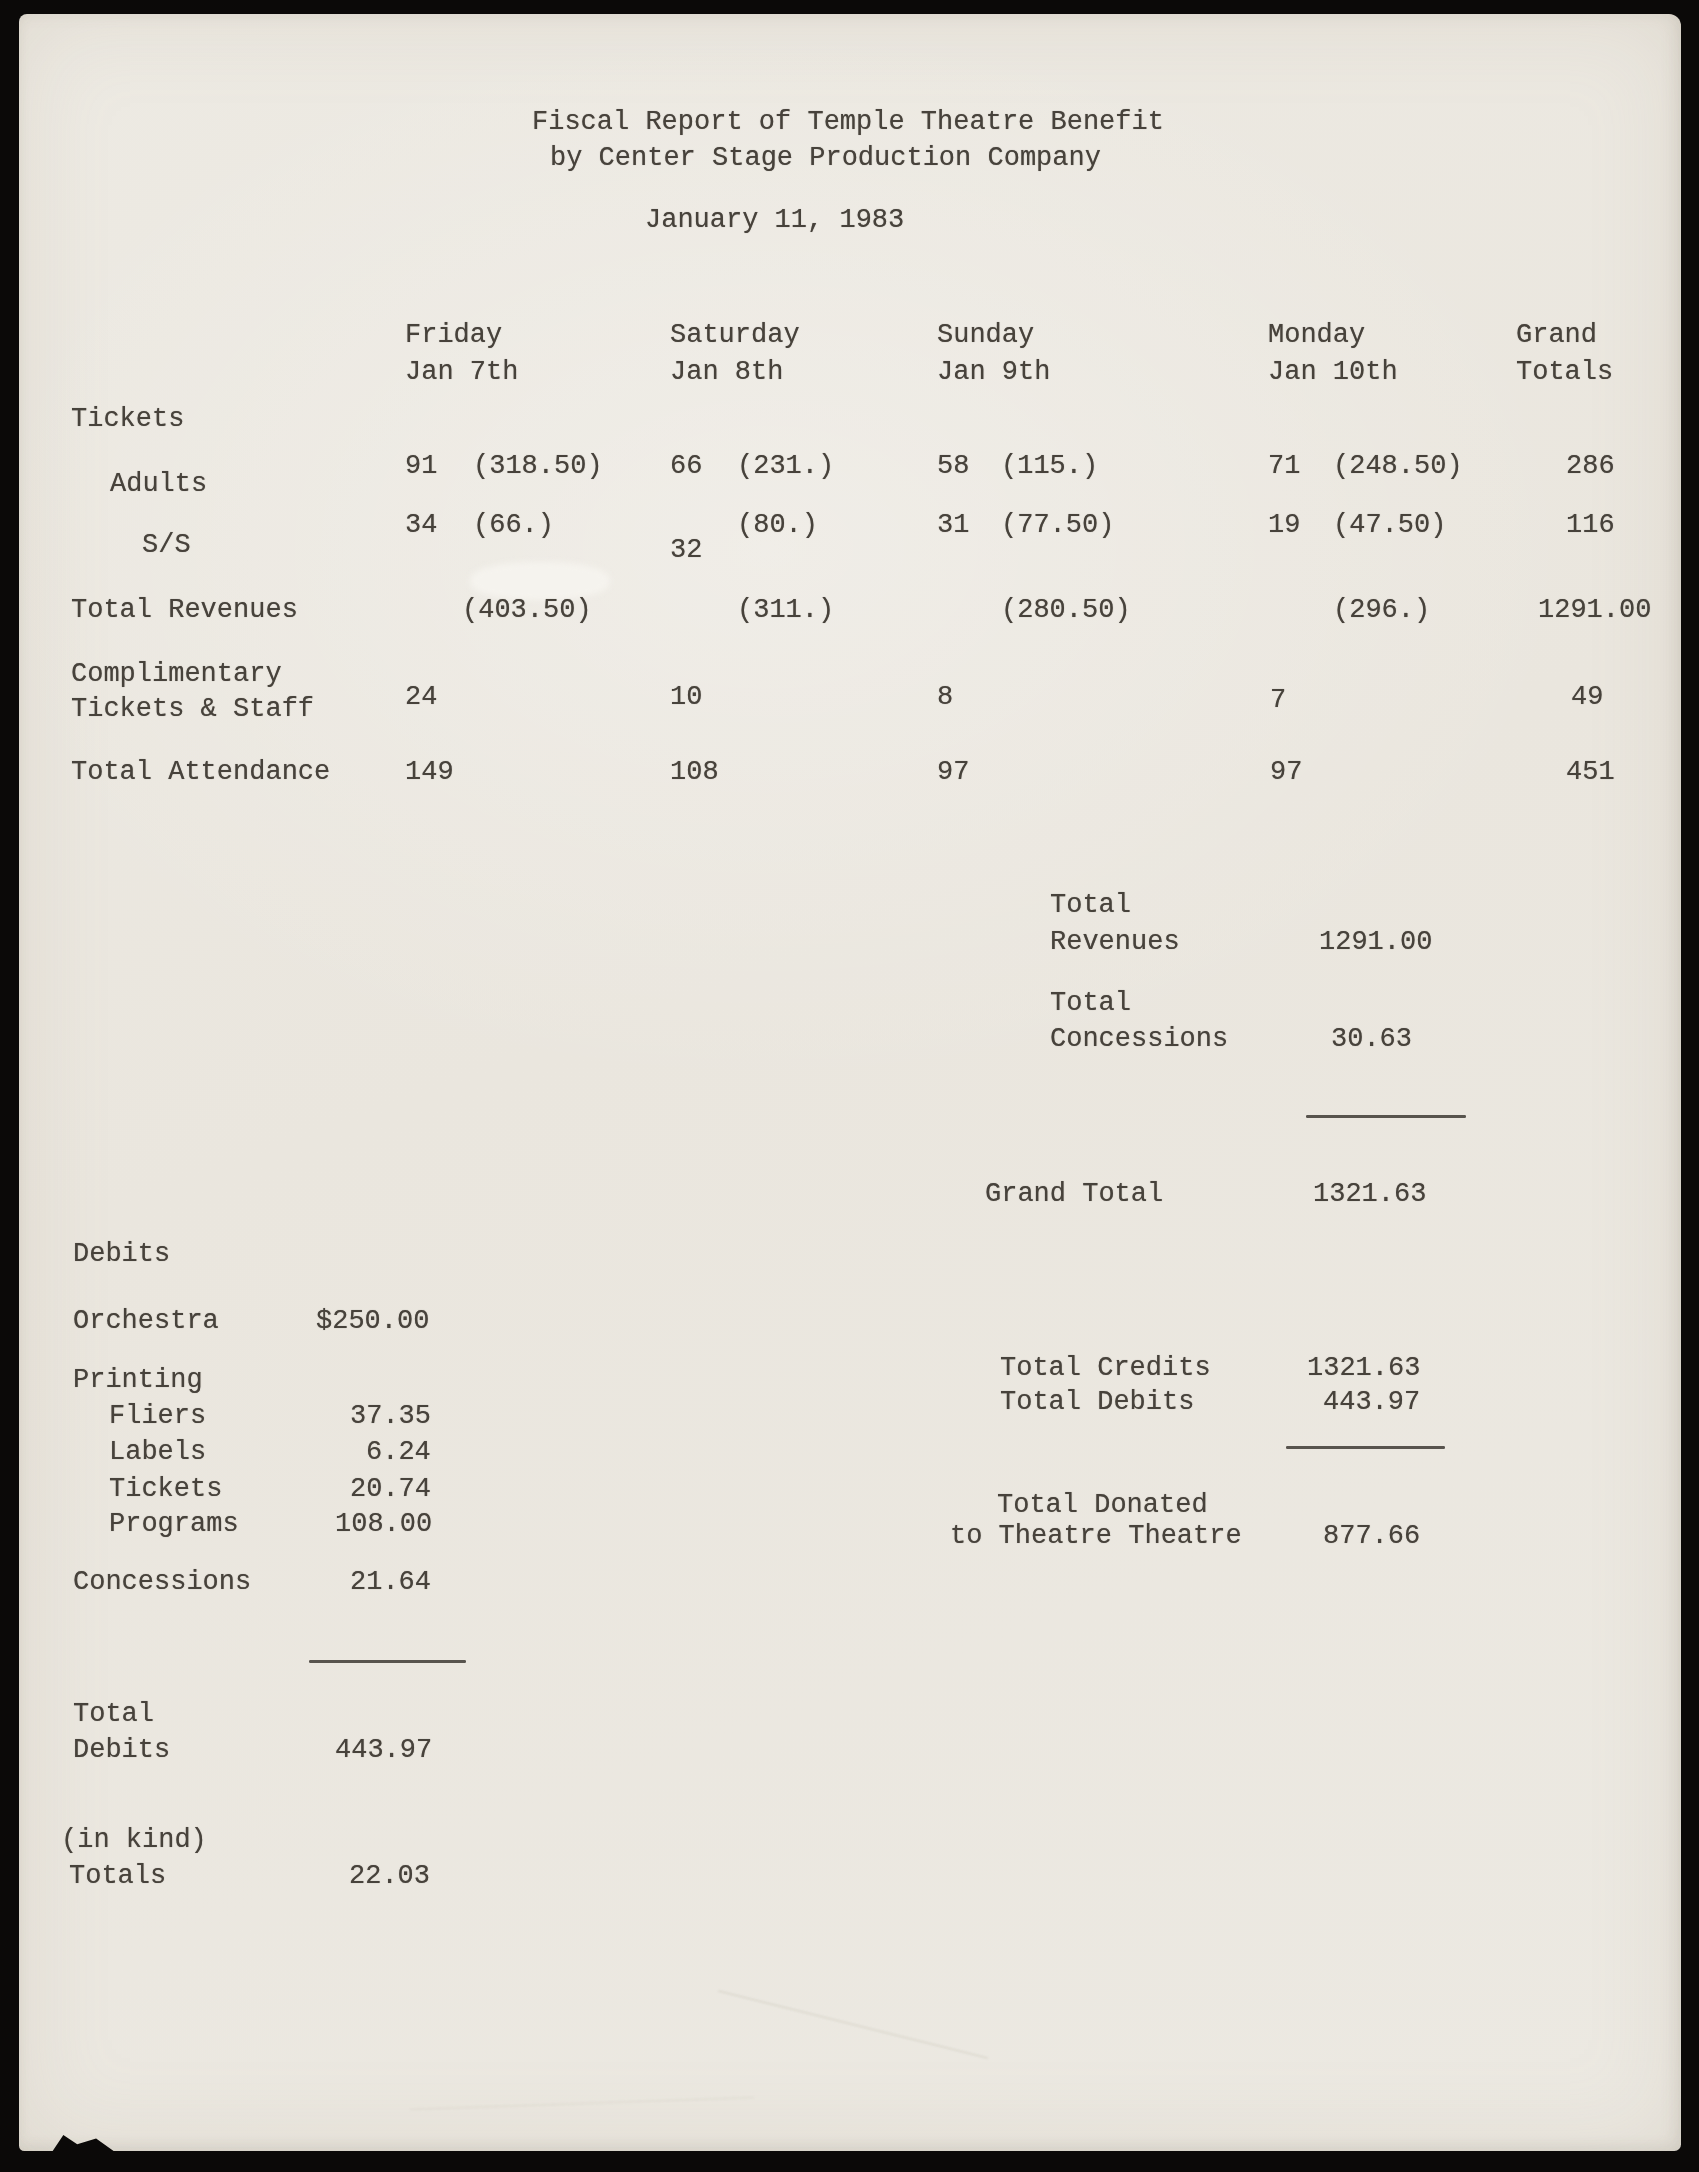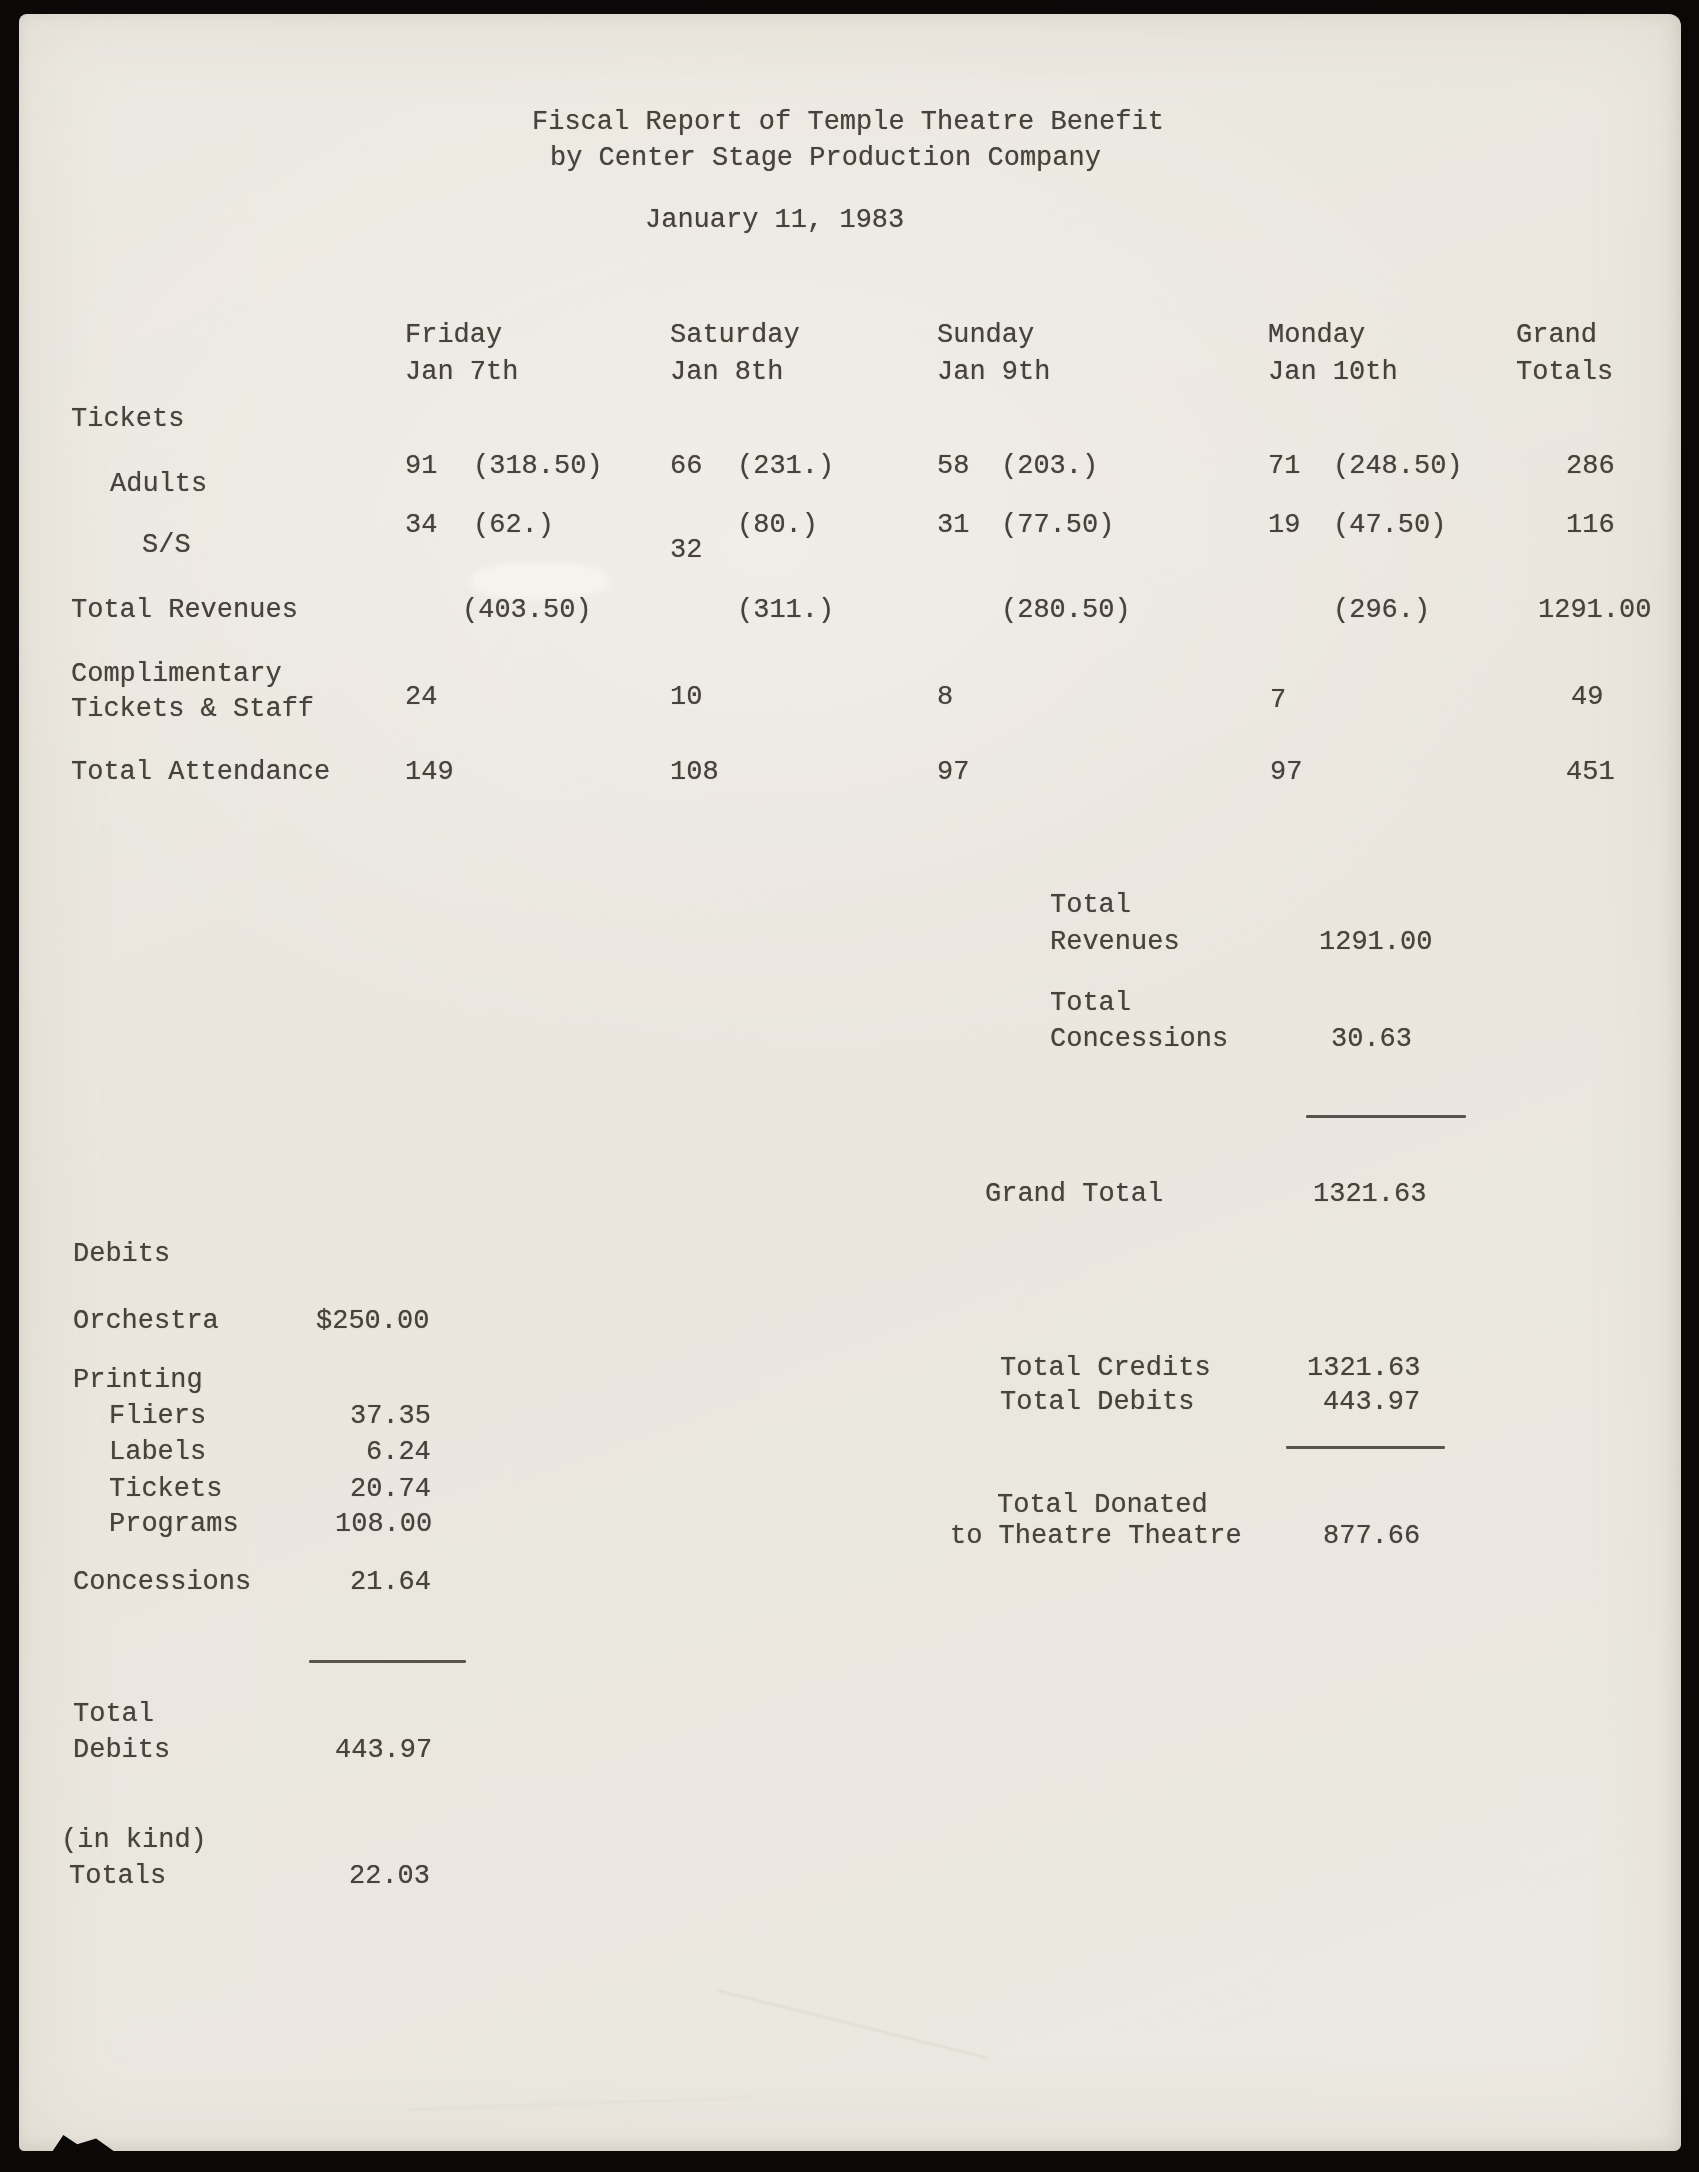--- a/index.html
+++ b/index.html
@@ -84,28 +84,28 @@
 <div class="t" style="left:1516px;top:319px">Grand</div>
 <div class="t" style="left:1516px;top:356px">Totals</div>
 
 <div class="t" style="left:71px;top:403px">Tickets</div>
 
 <div class="t" style="left:405px;top:450px">91</div>
 <div class="t" style="left:473px;top:450px">(318.50)</div>
 <div class="t" style="left:670px;top:450px">66</div>
 <div class="t" style="left:737px;top:450px">(231.)</div>
 <div class="t" style="left:937px;top:450px">58</div>
-<div class="t" style="left:1001px;top:450px">(203.)</div>
+<div class="t" style="left:1001px;top:450px">(115.)</div>
 <div class="t" style="left:1268px;top:450px">71</div>
 <div class="t" style="left:1333px;top:450px">(248.50)</div>
 <div class="t" style="left:1566px;top:450px">286</div>
 <div class="t" style="left:110px;top:468px">Adults</div>
 
 <div class="t" style="left:405px;top:509px">34</div>
-<div class="t" style="left:473px;top:509px">(62.)</div>
+<div class="t" style="left:473px;top:509px">(66.)</div>
 <div class="t" style="left:670px;top:534px">32</div>
 <div class="t" style="left:737px;top:509px">(80.)</div>
 <div class="t" style="left:937px;top:509px">31</div>
 <div class="t" style="left:1001px;top:509px">(77.50)</div>
 <div class="t" style="left:1268px;top:509px">19</div>
 <div class="t" style="left:1333px;top:509px">(47.50)</div>
 <div class="t" style="left:1566px;top:509px">116</div>
 <div class="t" style="left:142px;top:529px">S/S</div>
 
 <div class="t" style="left:71px;top:594px">Total Revenues</div>

